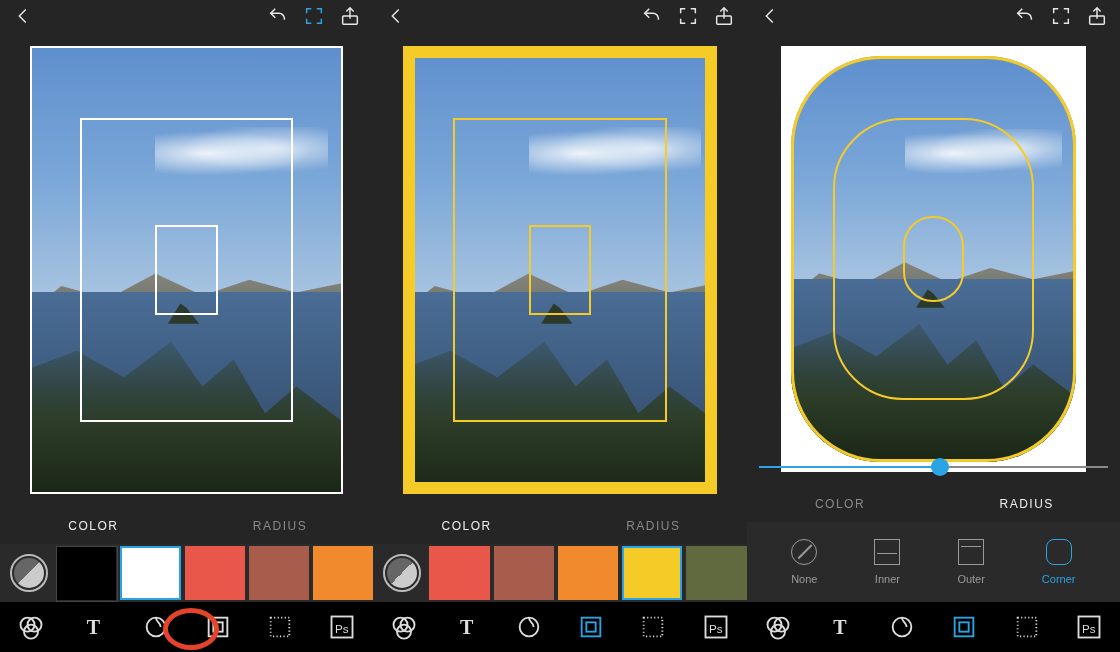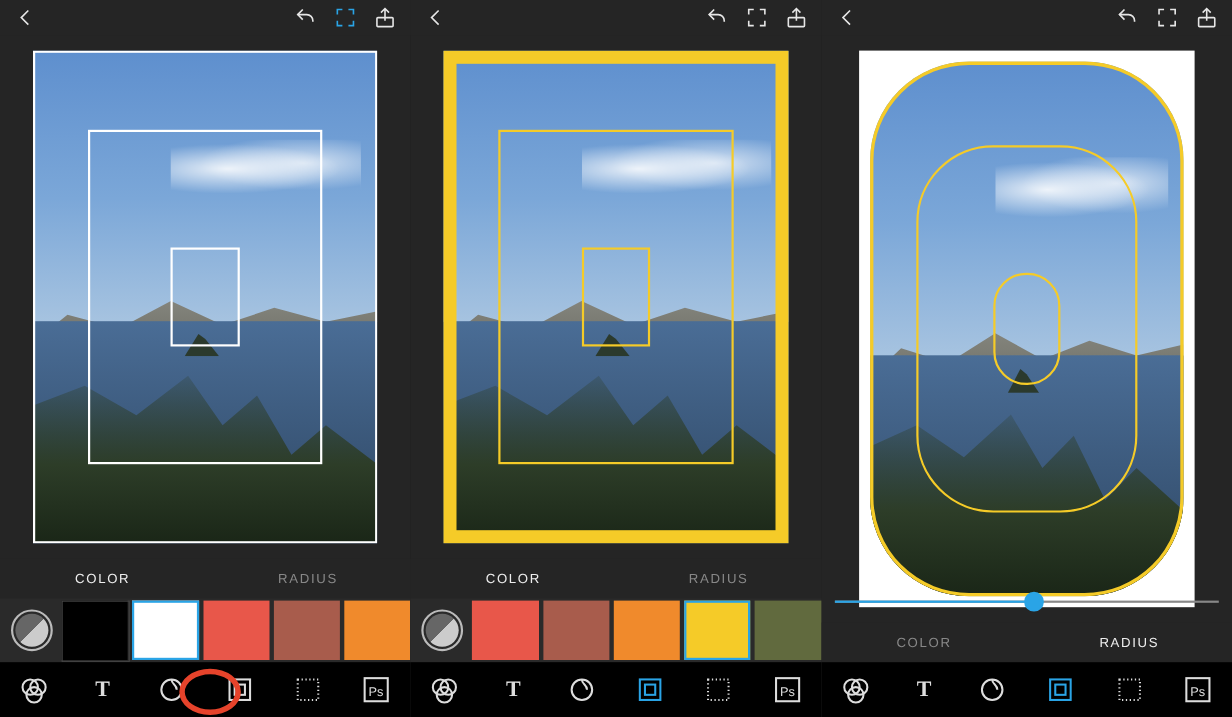--- a/index.html
+++ b/index.html
@@ -395,20 +395,38 @@
         <div class="slider-thumb" style="left:52%"></div>
       </div>
     </div>
   </div>
 
   <div class="tabs">
     <div class="tab">COLOR</div>
     <div class="tab active">RADIUS</div>
   </div>
 
+  <div class="radius-row">
+    <div class="radius-opt">
+      <div class="radius-glyph none"></div>
+      <span>None</span>
+    </div>
+    <div class="radius-opt">
+      <div class="radius-glyph inner"></div>
+      <span>Inner</span>
+    </div>
+    <div class="radius-opt">
+      <div class="radius-glyph outer"></div>
+      <span>Outer</span>
+    </div>
+    <div class="radius-opt active">
+      <div class="radius-glyph corner"></div>
+      <span>Corner</span>
+    </div>
+  </div>
 
   <div class="toolbar">
     <div class="tico">
         <svg viewBox="0 0 24 24">
           <circle cx="9" cy="10" r="6"></circle>
           <circle cx="15" cy="10" r="6"></circle>
           <circle cx="12" cy="16" r="6"></circle>
         </svg>
       </div>
     <div class="tico" style="font:700 20px serif;color:#ddd">T</div>

